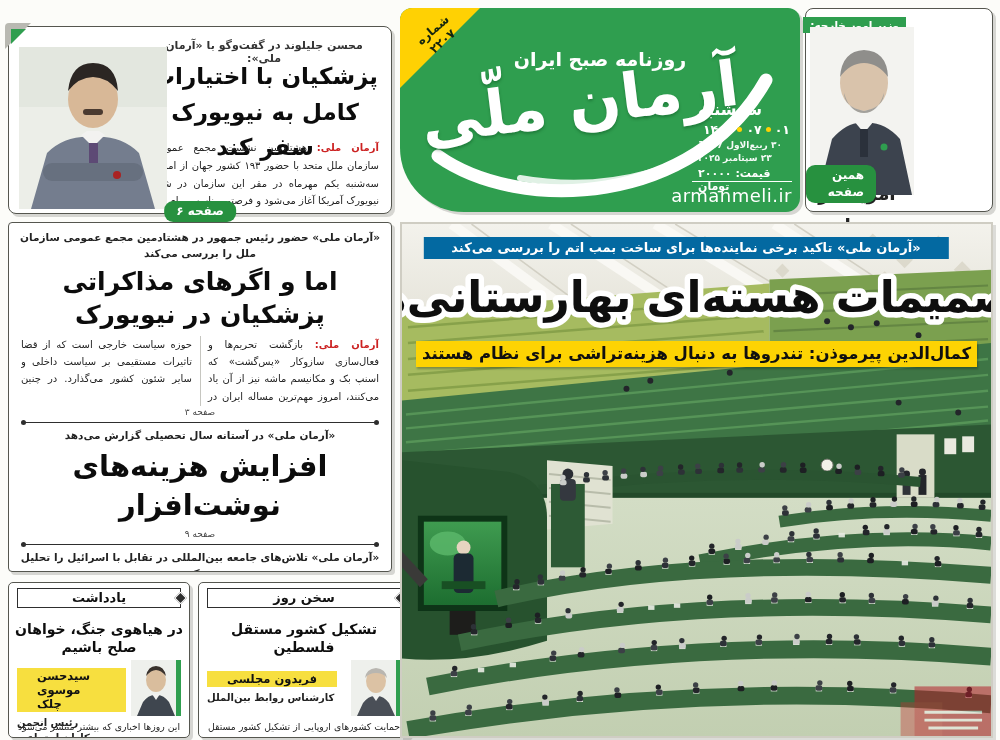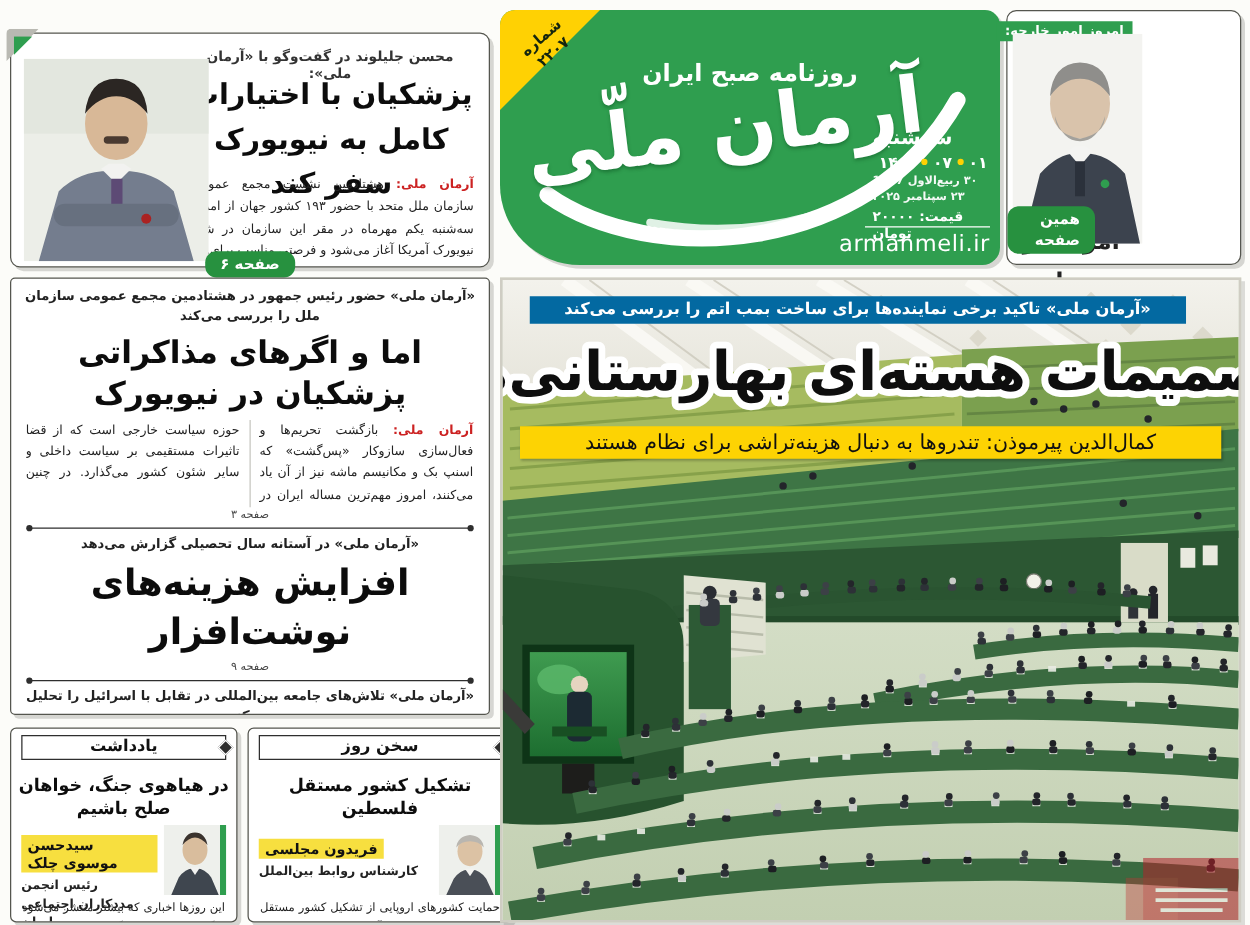--- a/index.html
+++ b/index.html
@@ -60,29 +60,29 @@
   
   .bbox { top:582px; height:156px; border-radius:5px; overflow:hidden; }
   #bb0 { left:8px; width:182px; }
   #bb1 { left:198px; width:212px; }
   .bbox-header { position:relative; margin:5px 8px 12px; border:1.3px solid #2e2e2e; text-align:center; font-size:13px; font-weight:900; color:#111; padding:1px 0 2px; }
   .diamond-icon { position:absolute; left:auto; right:-5px; top:50%; width:9px; height:9px; background:#2e2e2e; transform:translateY(-50%) rotate(45deg); border:1.5px solid #fff; }
   .bbox-headline { text-align:center; font-size:14px; font-weight:900; color:#0d0d0d; margin:5px 4px 3px; line-height:1.3; }
   .author-row { display:flex; flex-direction:row; justify-content:flex-start; align-items:flex-start; gap:5px; padding:1px 8px; height:58px; }
   .author-photo { order:0; width:50px; height:56px; border-right:0; border-left:0; flex:0 0 auto; position:relative; }
   .author-meta { padding-top:8px; text-align:left; flex:1; }
-  .author-name { display:inline-block; background:#f7df3f; color:#111; font-size:11.5px; font-weight:900; padding:1px 5px; margin-bottom:3px; }
+  .author-name { display:inline-block; background:#f7df3f; color:#111; font-size:11.5px; font-weight:900; padding:1px 20px; margin-bottom:3px; }
   .author-title { font-size:10px; font-weight:bold; color:#222; line-height:1.5; }
   .bbox-body { font-size:9.3px; line-height:1.66; color:#222; text-align:justify; padding:2px 9px; }
 
   
   #main-photo { left:400px; top:222px; width:593px; height:516px; border:2px solid #cfcdc3; background:#dfe3d6; overflow:hidden; box-shadow:3px 3px 0 rgba(125,125,118,.25); }
   #main-kicker { position:absolute; top:13px; left:50%; transform:translateX(-52%); background:#0369a1; color:#fff; font-size:13px; font-weight:bold; padding:3px 28px 4px; white-space:nowrap; z-index:5; }
   #main-headline-svg { position:absolute; top:28px; left:0; width:100%; height:88px; z-index:4; }
-  #main-subbar { position:absolute; top:117px; left:14px; right:14px; background:#fdd303; color:#101010; font-size:16.5px; font-weight:400; text-align:center; padding:3px 0 4px; z-index:5; box-shadow:1px 2px 2px rgba(0,0,0,.25); }
+  #main-subbar { position:absolute; top:117px; left:14px; right:14px; background:#fdd303; color:#101010; font-size:16.5px; font-weight:700; text-align:center; padding:3px 0 4px; z-index:5; box-shadow:1px 2px 2px rgba(0,0,0,.25); }
   #parl { display:block; width:100%; height:100%; }
 </style>
 </head>
 <body>
 
 <div id="page">
 
   <div id="masthead" class="abs">
     <svg id="logo-swoosh" viewBox="0 0 400 204">
       <path d="M38,148 C120,206 295,198 366,72" stroke="#ffffff" stroke-width="13" fill="none" stroke-linecap="round"></path>
@@ -128,21 +128,21 @@
       <path d="M12,162 L28,106 Q46,88 74,90 Q102,88 120,106 L136,162 Z" fill="#747d8e"></path>
       <path d="M62,88 L74,100 L86,88 L80,84 L68,84 Z" fill="#f2f2f0"></path>
       <rect x="70" y="96" width="9" height="22" fill="#5d4a75"></rect>
       <rect x="24" y="116" width="100" height="18" rx="9" fill="#67707f"></rect>
       <circle cx="98" cy="128" r="4" fill="#a22"></circle>
     </svg>
     <span id="tl-page" class="pill">صفحه ۶</span>
   </div>
 
   <div id="tr-box" class="abs boxed">
-    <div id="tr-label">امروز امور خارجه:</div>
+    <div id="tr-label">وزیر امور خارجه:</div>
     <div id="tr-headline">شرایط کنونی نتیجه خروج آمریکا از برجام است</div>
     <svg id="tr-photo" viewBox="0 0 104 168">
       <rect width="104" height="168" fill="#f3f3f0"></rect>
       <ellipse cx="54" cy="56" rx="24" ry="28" fill="#d9c3ab"></ellipse>
       <path d="M30,50 Q32,24 54,23 Q77,24 78,50 Q68,36 54,36 Q40,36 30,50" fill="#8f8e8b"></path>
       <path d="M34,66 Q40,86 54,86 Q68,86 74,66 Q74,80 54,84 Q34,80 34,66" fill="#a3a19c"></path>
       <path d="M8,168 L22,112 Q38,94 54,96 Q74,94 90,112 L102,168 Z" fill="#3c434e"></path>
       <path d="M44,94 L54,106 L64,94 L58,90 L50,90 Z" fill="#f4f4f2"></path>
       <rect x="50" y="102" width="8" height="28" fill="#2b313b"></rect>
       <circle cx="74" cy="120" r="3.5" fill="#2f9e4f"></circle>

